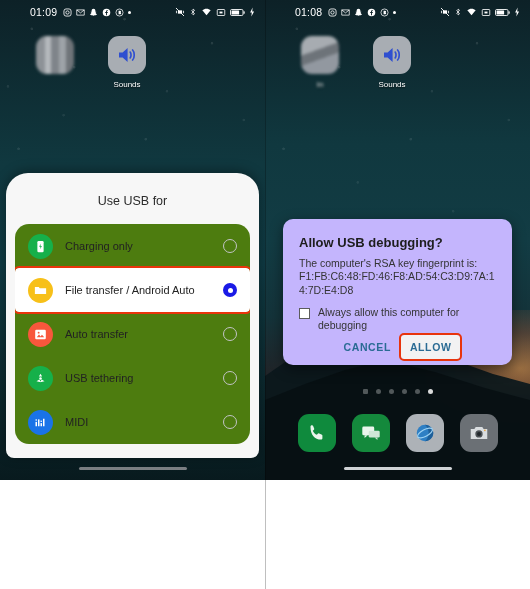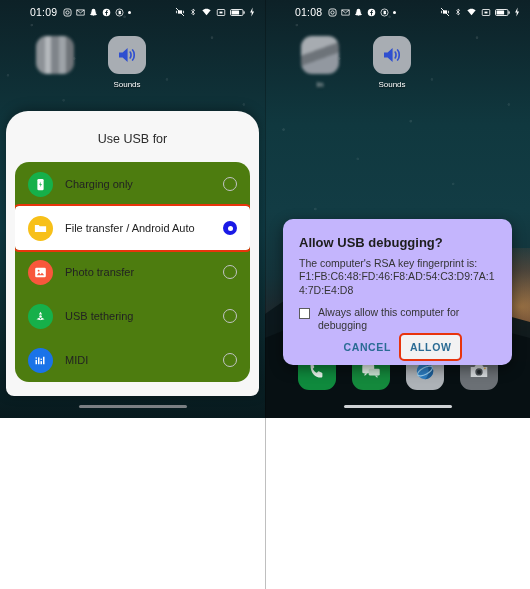--- a/index.html
+++ b/index.html
@@ -15,21 +15,21 @@
   }
   .screens {
     position: relative;
     width: 530px;
     height: 589px;
     display: flex;
   }
   .phone {
     position: relative;
     width: 265px;
-    height: 418px;
+    height: 480px;
     overflow: hidden;
   }
   
   .wallpaper {
     position: absolute;
     inset: 0;
     background:
       radial-gradient(circle at 12% 6%, rgba(255,255,255,.10) 0 1px, transparent 1.6px),
       radial-gradient(circle at 28% 14%, rgba(255,255,255,.09) 0 1px, transparent 1.6px),
       radial-gradient(circle at 47% 4%, rgba(255,255,255,.10) 0 1px, transparent 1.6px),
@@ -473,21 +473,21 @@
         </div>
 
         <div class="usb-option">
           <div class="opt-icon" style="background:#f8573c">
             <svg width="15" height="15" viewBox="0 0 24 24">
                 <rect x="3.5" y="4.5" width="17" height="15" rx="2" fill="#fff"></rect>
                 <path d="M6 16.5l3.6-4.4 2.5 3 2.2-2.6 3.7 4z" fill="#f8573c"></path>
                 <circle cx="9" cy="9" r="1.5" fill="#f8573c"></circle>
               </svg>
           </div>
-          <div class="opt-label">Photo transfer</div>
+          <div class="opt-label">Auto transfer</div>
           <div class="radio"></div>
         </div>
 
         <div class="usb-option">
           <div class="opt-icon" style="background:#16b04a">
             <svg width="15" height="15" viewBox="0 0 24 24">
                 <path d="M12 4.5l2.6 4.3h-5.2zM5.6 16.2l4.5-2.6 2.6 4.5zM18.4 16.2l-4.5-2.6-2.6 4.5z" fill="#fff"></path>
                 <circle cx="12" cy="12" r="2" fill="#fff"></circle>
               </svg>
           </div>

